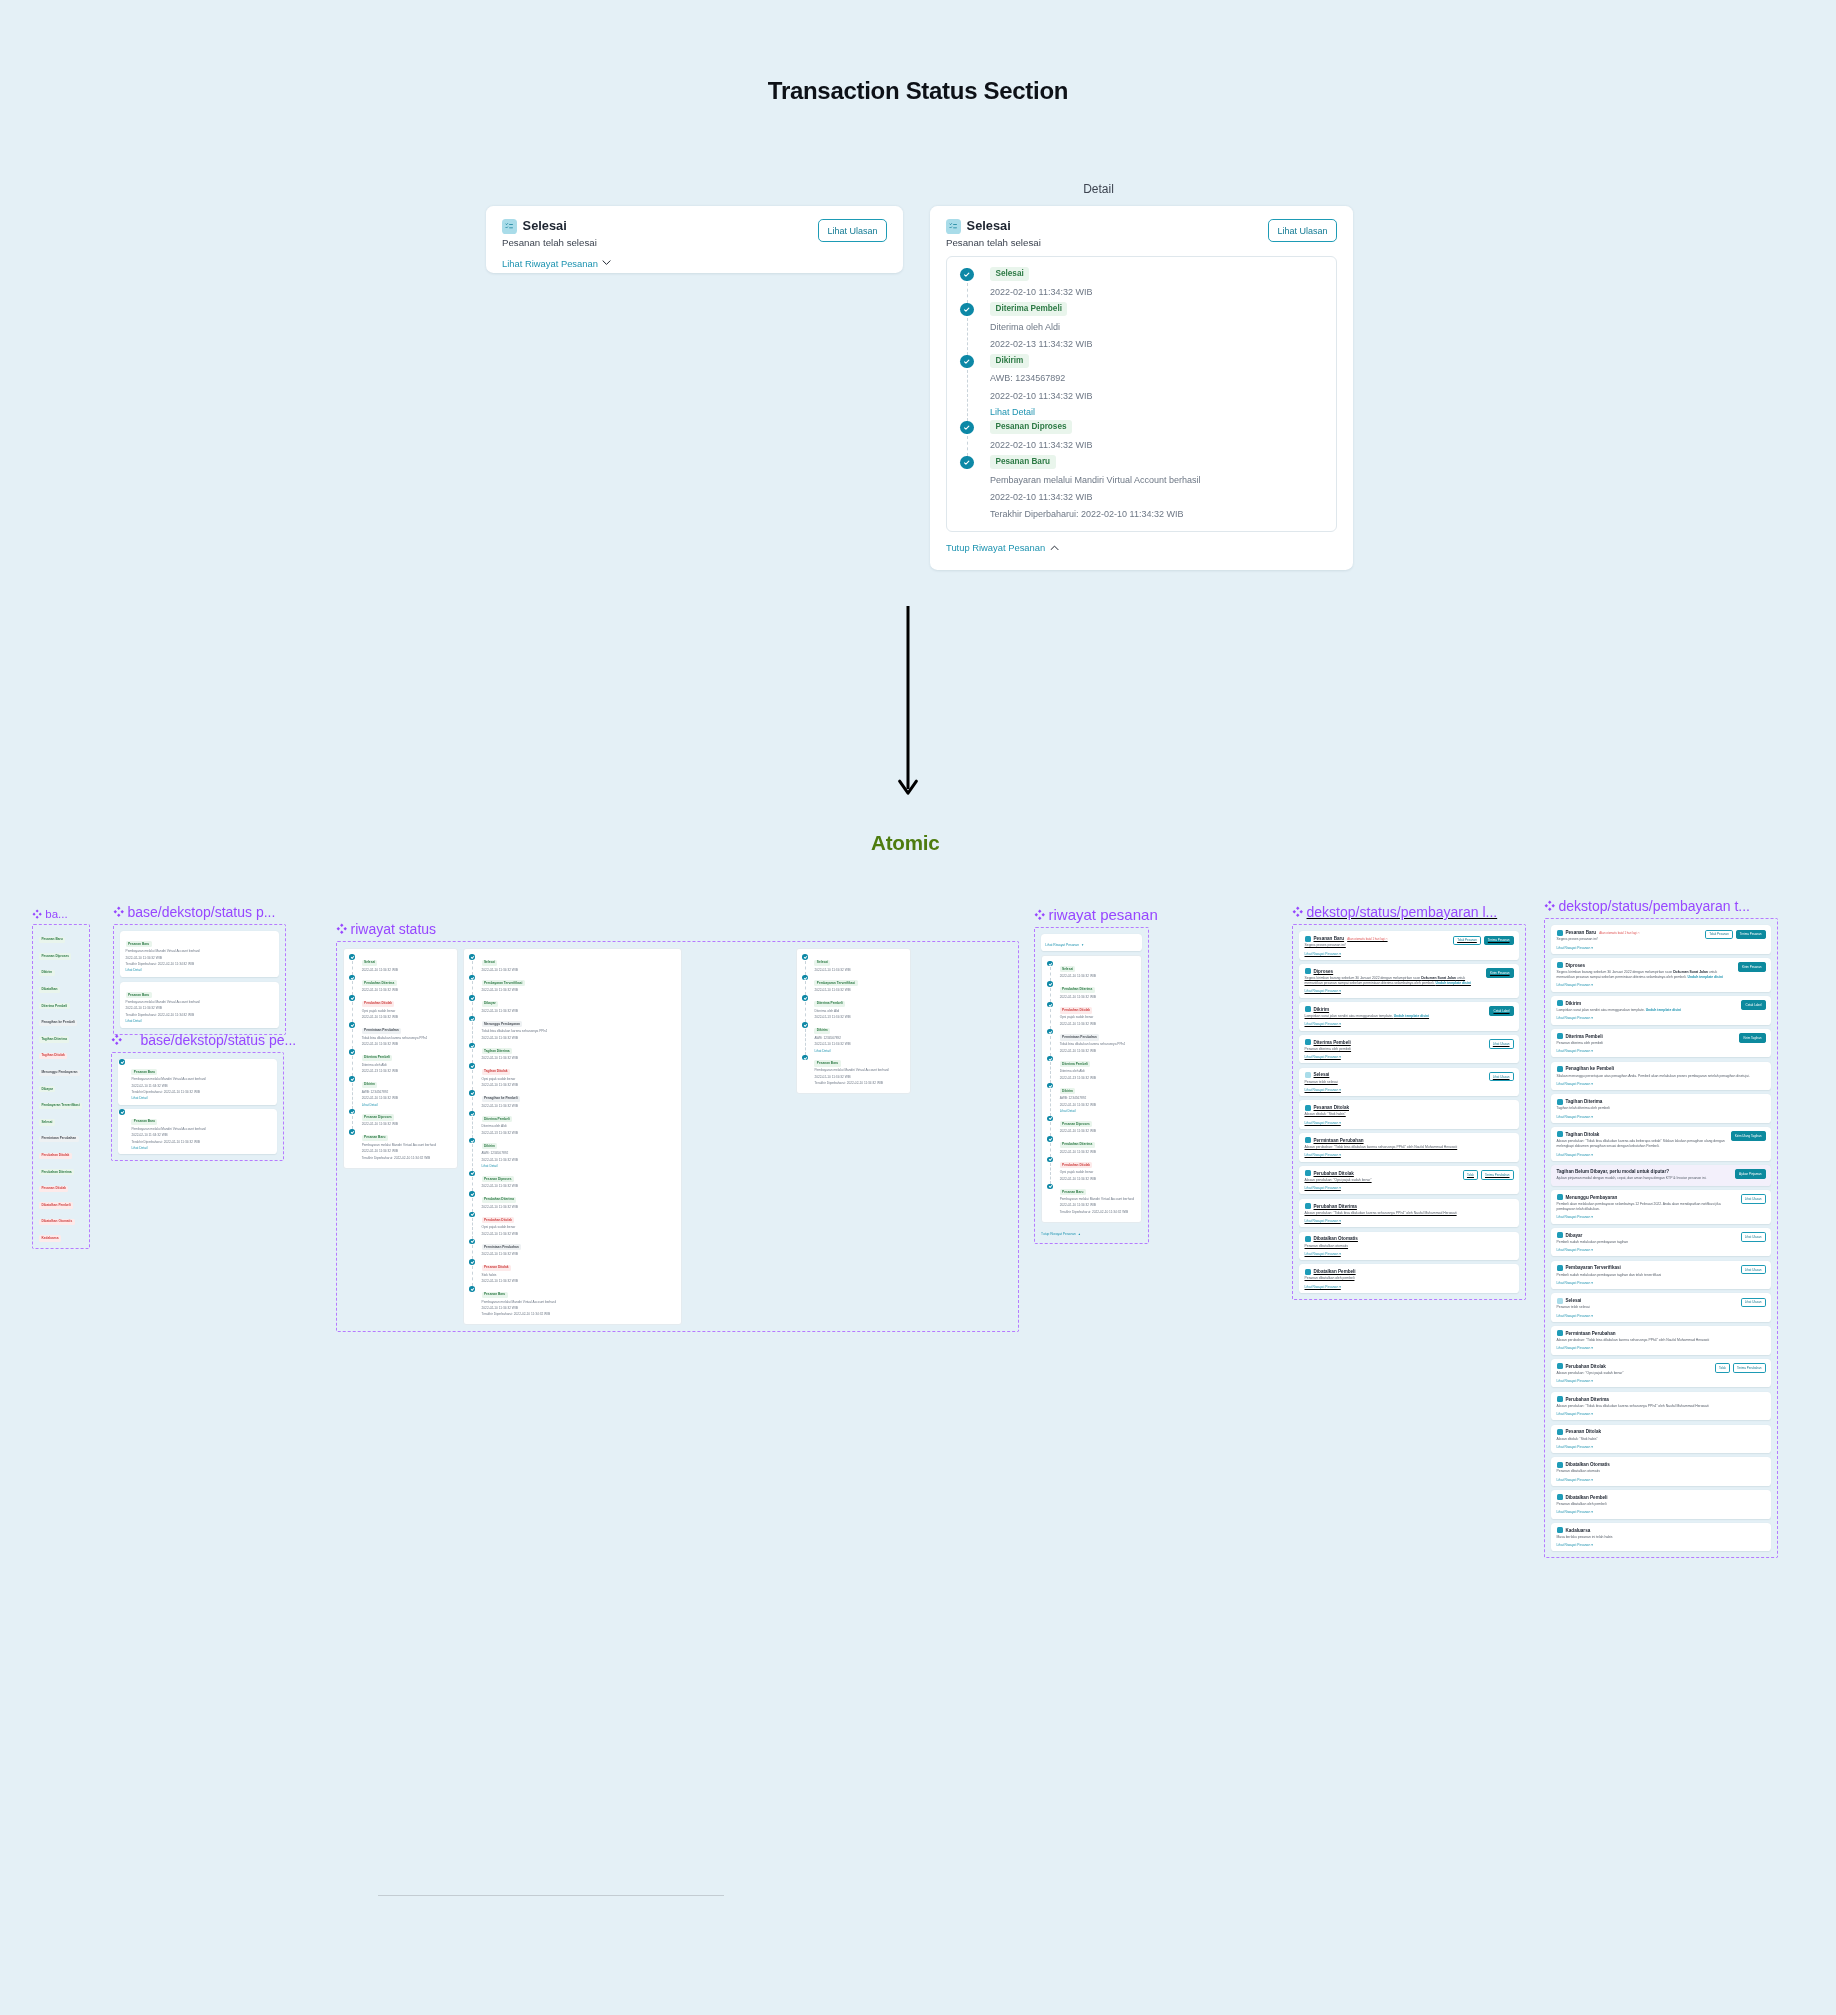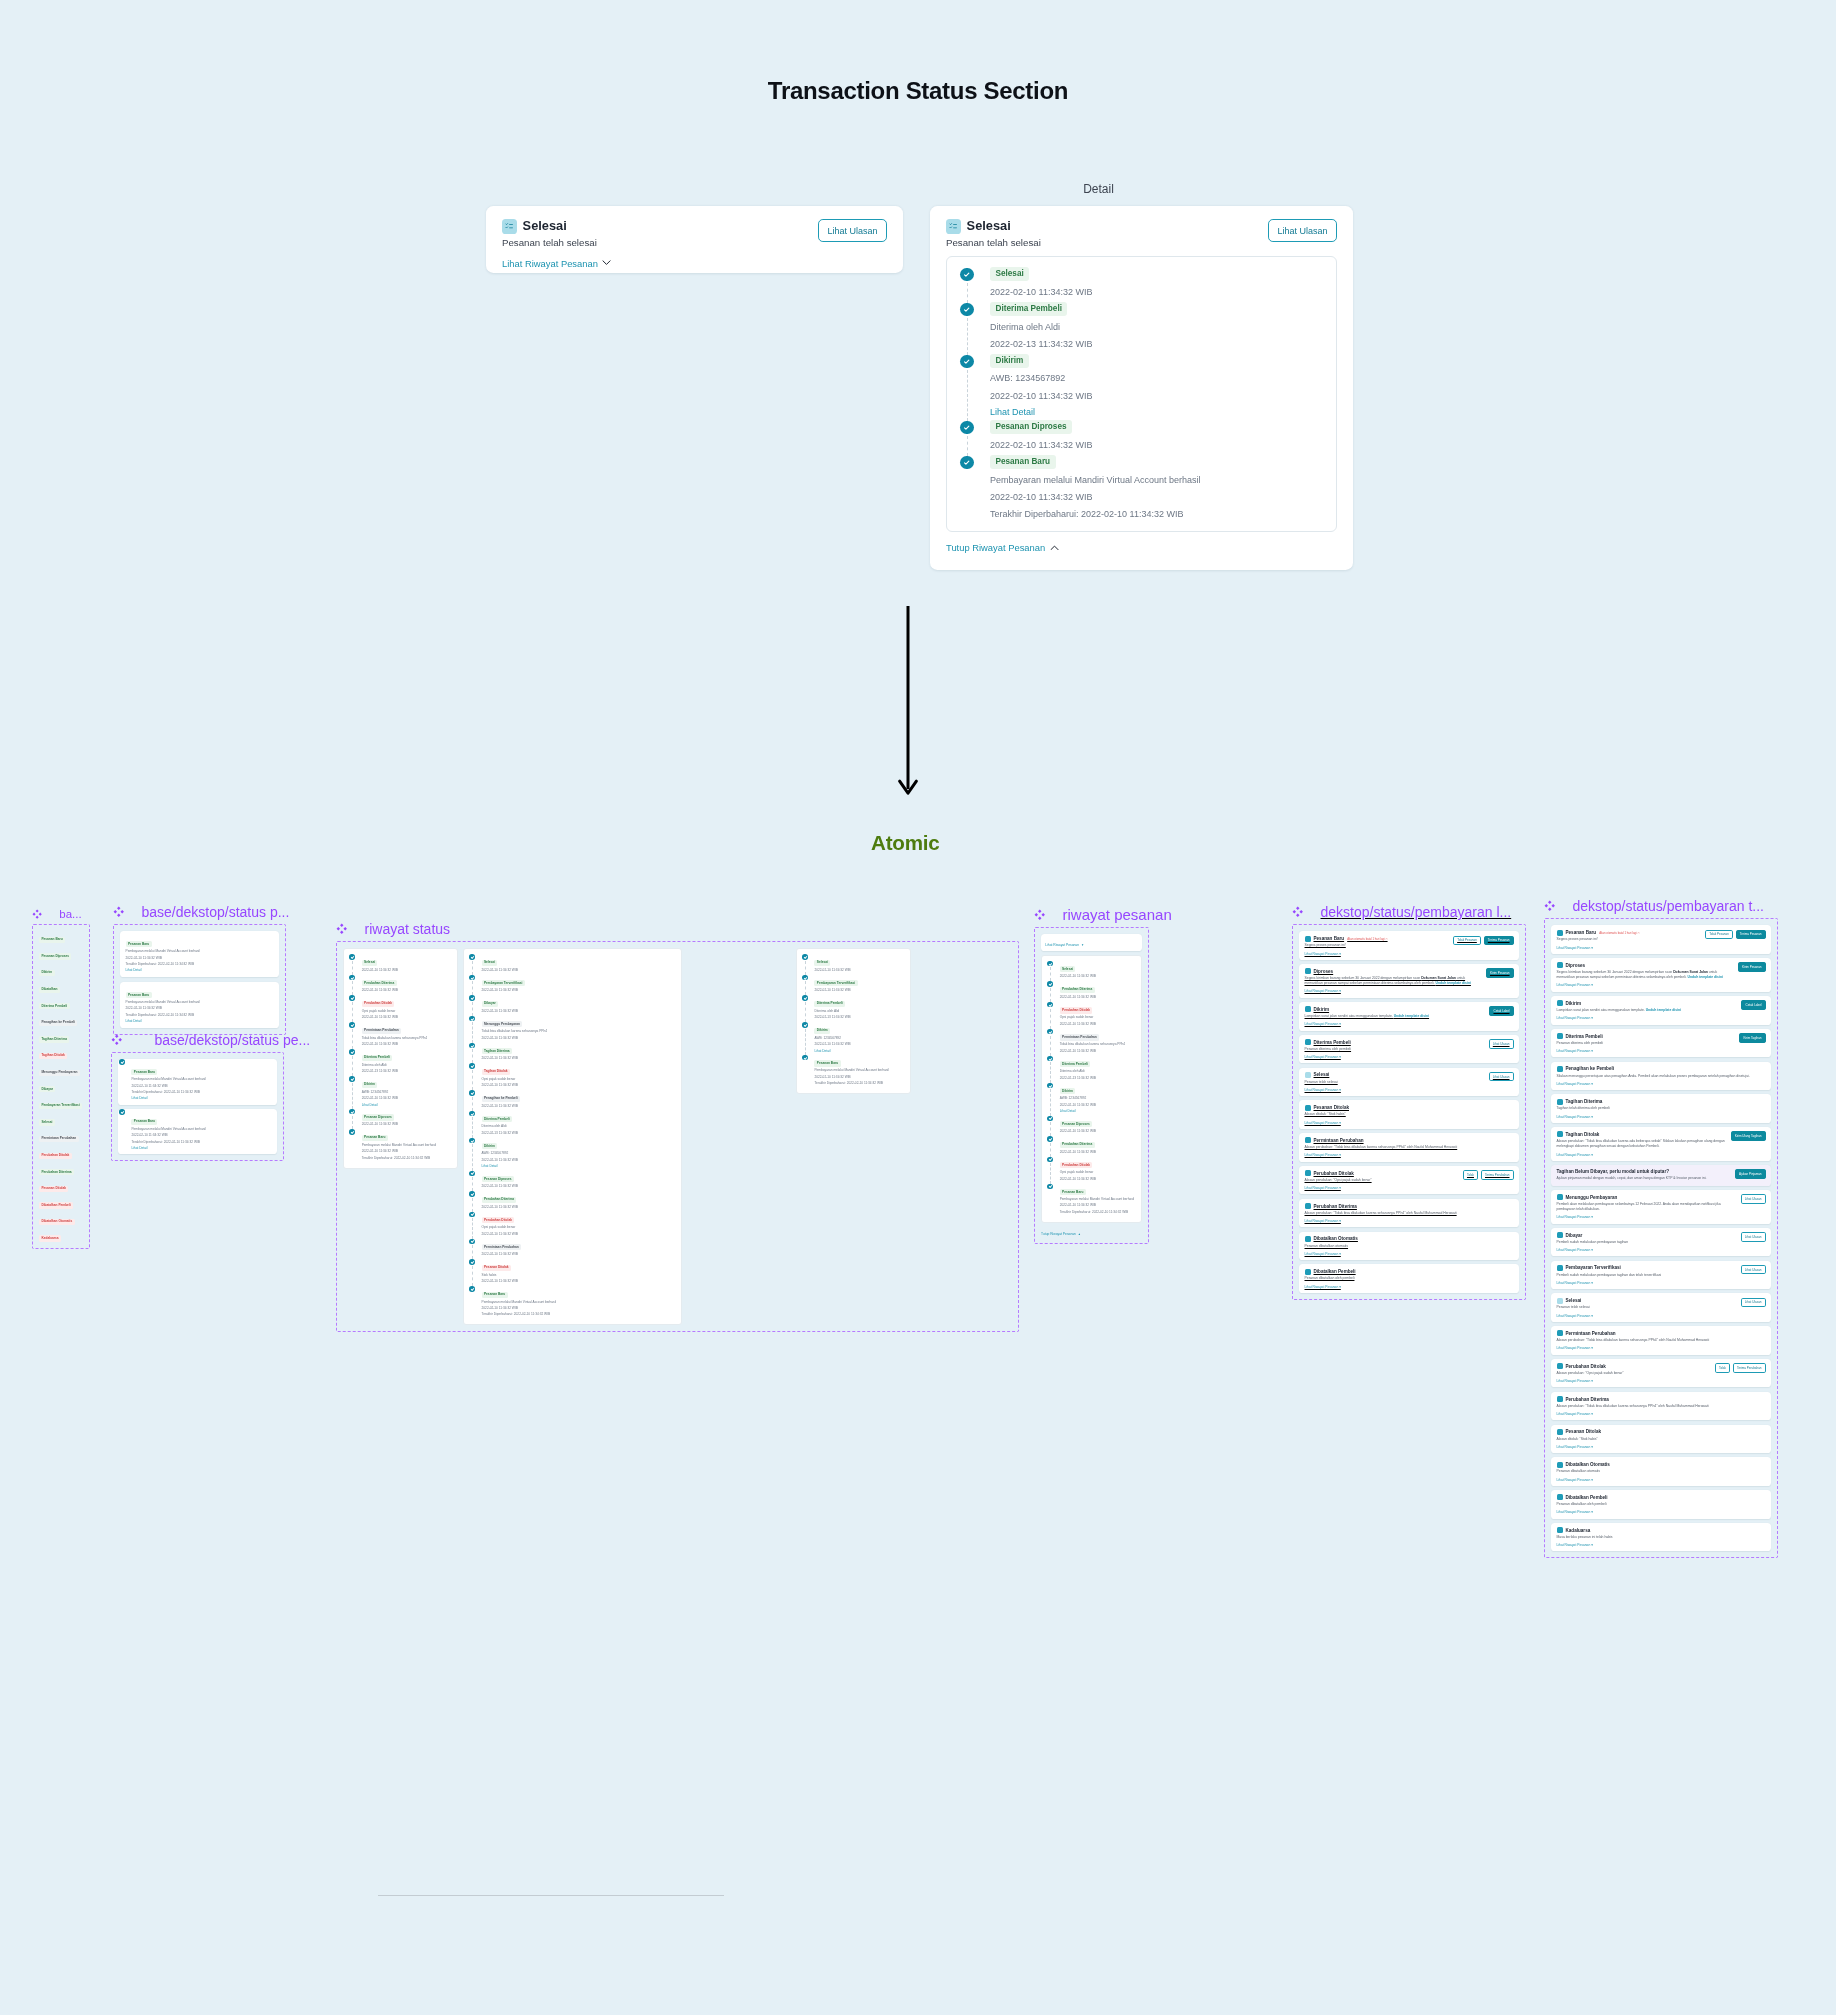--- a/index.html
+++ b/index.html
@@ -93,21 +93,21 @@
 
   
   #atomic-title {
     position: absolute; left: 871px; top: 831px;
     font-size: 20.6px; font-weight: 700; color: #4d7c0f; letter-spacing: -0.2px;
   }
 
   
   .fig-group { position: absolute; }
   .fig-name {
-    display: flex; align-items: center; gap: 17px;
+    display: flex; align-items: center; gap: 3px;
     color: #9747ff; white-space: nowrap; margin-bottom: 4.3px;
   }
   .fig-name .diamond { flex:none; display:block; }
   .fig-name span { font-weight: 400; }
   .fig-frame {
     border: 1px dashed #b57bff; border-radius: 1.8px;
     background: rgba(255,255,255,0.0);
     padding: 6px;
   }
 

